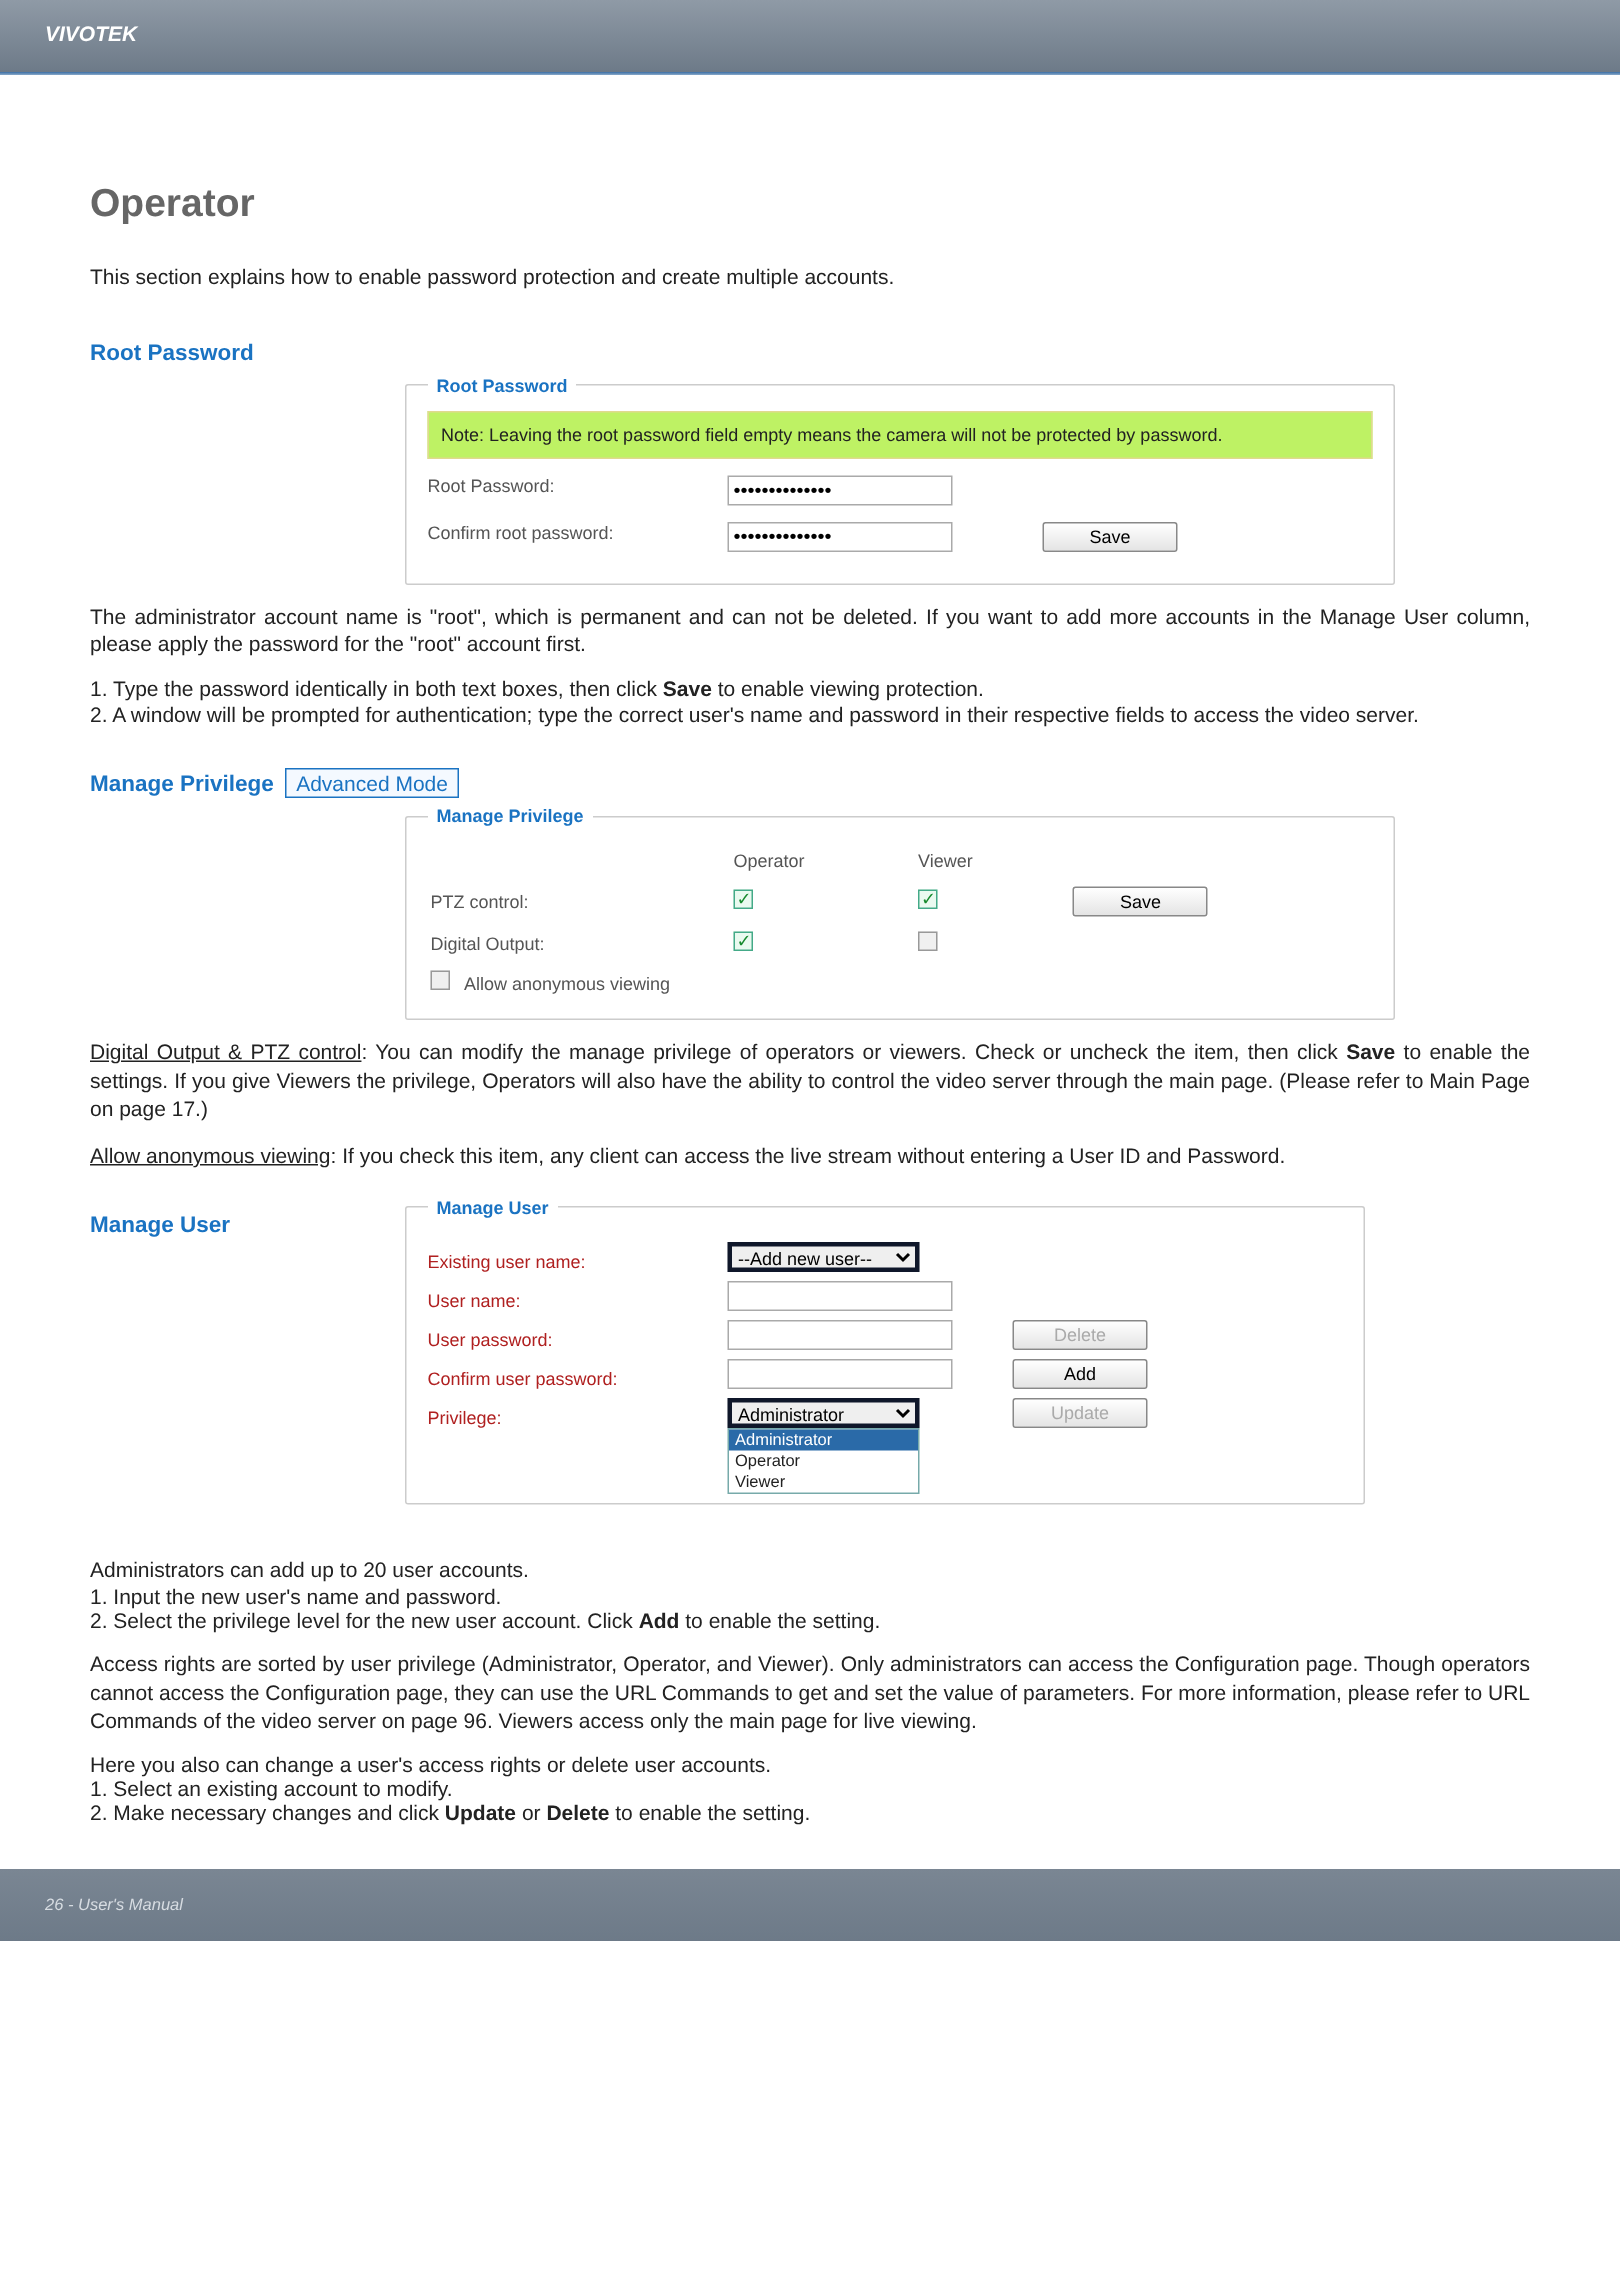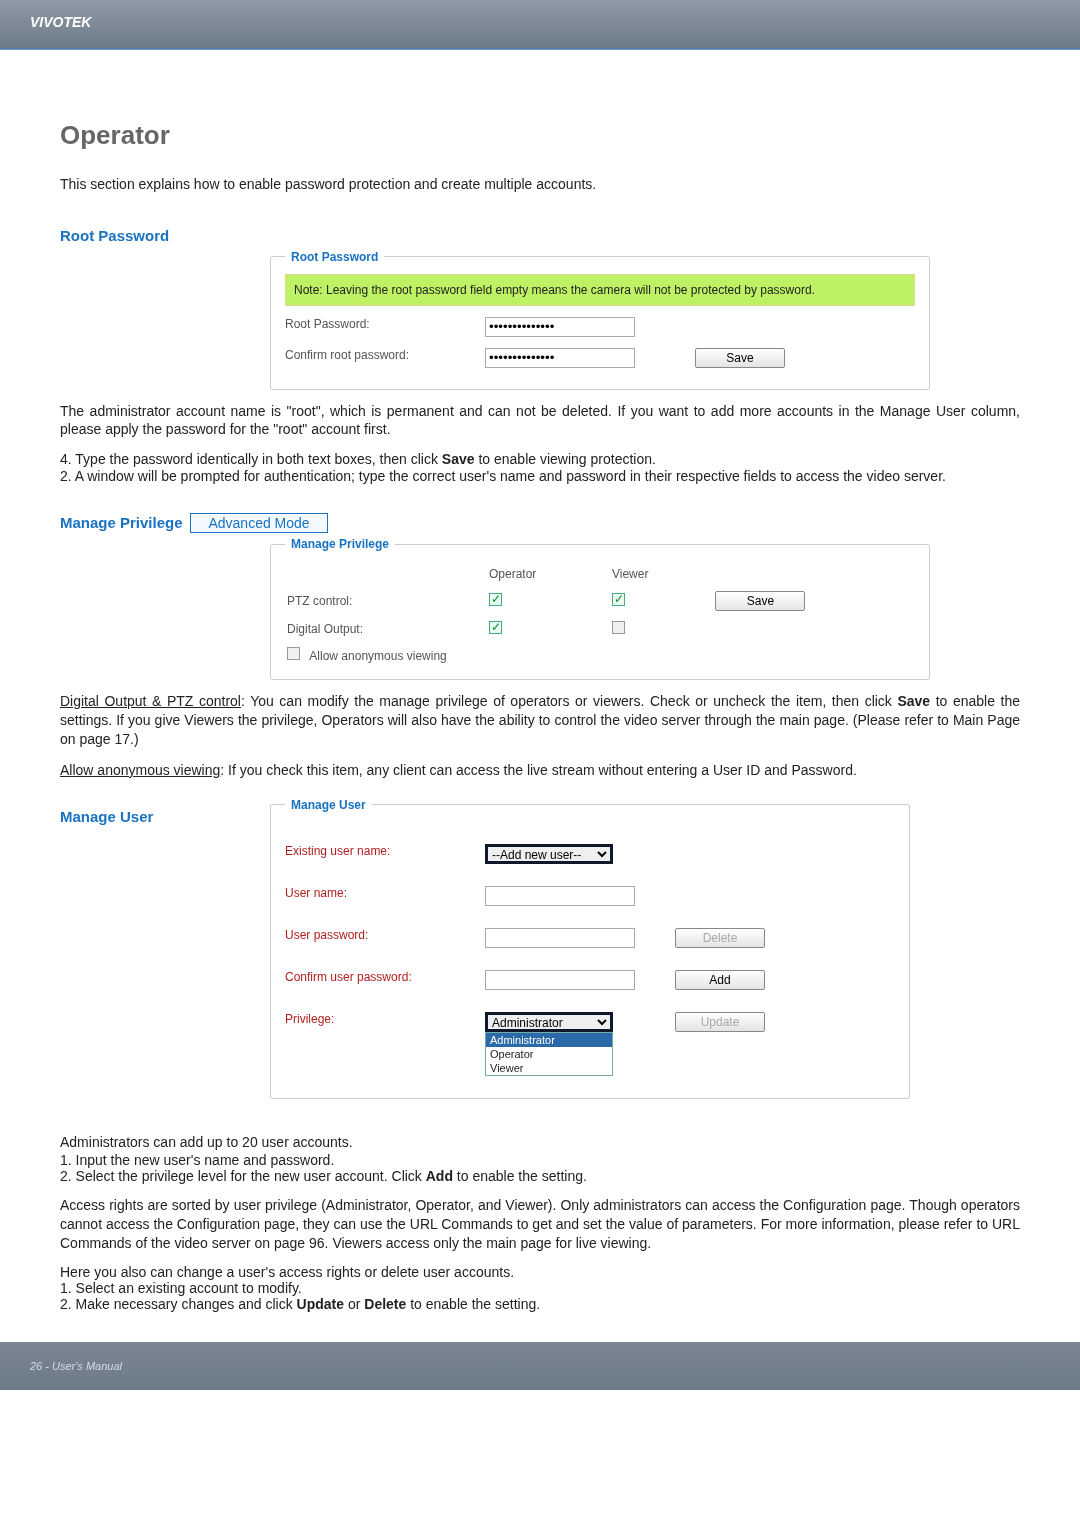--- a/index.html
+++ b/index.html
@@ -12,30 +12,30 @@
   .sec-head { color: #1a73c2; font-weight: bold; font-size: 15px; margin: 10px 0 6px 0; display: inline-block;}
   fieldset { border: 1px solid #ccc; border-radius: 2px; padding: 10px 14px; margin: 0 auto 10px 210px; width: 660px; font-size: 12px;}
   legend { color: #1a73c2; font-weight: bold; padding: 0 6px; font-size: 12px;}
   .note { background: #bef264; border: 1px solid #e0d98f; padding: 8px; margin-bottom: 10px;}
   .row { display: flex; margin: 11px 0; }
   .lbl { width: 200px; color: #555; }
   input[type=password], input[type=text] { border: 1px solid #aaa; height: 20px; width: 150px; padding: 1px 3px;}
   .btn { background: linear-gradient(#fff,#e4e4e4); border: 1px solid #888; border-radius: 2px; height: 20px; width: 90px; font-size: 12px; cursor: pointer;}
   .btn:disabled { color: #aaa; }
   .para { margin: 12px 0; line-height: 1.35; text-align: justify;}
-  .mode-tag { display: inline-block; border: 1px solid #1a73c2; color: #1a73c2; background: #f4f9ff; padding: 1px 17px; font-size: 14px; margin-left: 4px;}
+  .mode-tag { display: inline-block; border: 1px solid #1a73c2; color: #1a73c2; background: #f4f9ff; padding: 1px 6px; font-size: 14px; margin-left: 4px;}
   table.priv { width: 100%; font-size: 12px; color: #555;}
   table.priv th { font-weight: normal; text-align: left; padding: 4px 20px 4px 0;}
   table.priv td { padding: 4px 20px 4px 0;}
   .chk { width: 13px; height: 13px; display: inline-block; border: 1px solid #4a8; background: #eafaf0; position: relative;}
   .chk.on::after { content: "✓"; position: absolute; left: 1px; top: -2px; color: #178a2e; font-size: 12px;}
   .chk.off { border-color: #999; background: #f0f0f0;}
   .under { text-decoration: underline; }
   select { border: 3px solid #0f172a; font-size: 12px; height: 20px;}
-  .user-row { display: flex; align-items: flex-start; margin: 22px 0;}
+  .user-row { display: flex; align-items: flex-end; margin: 6px 0;}
   .user-lbl { width: 200px; color: #b02020;}
   .sel-wrap { position: relative; display: inline-block;}
   .dropdown { position: absolute; top: 20px; left: 0; border: 1px solid #7aa; width: 128px; background: #fff; font-size: 11px;}
   .dropdown .opt { padding: 1px 4px; }
   .dropdown .opt.sel { background: #2a6aa8; color: #fff;}
   .footer-bar { margin-top: 30px; height: 48px; background: linear-gradient(#7a8693,#6d7a88); color: #d7dce2; font-style: italic; font-size: 11px; padding: 18px 30px;}
   .flex-sec { display: flex; align-items: flex-start;}
   .flex-sec .sec-head { width: 200px; flex: none;}
 </style>
 </head>
@@ -63,21 +63,21 @@
     <div class="row">
       <span class="lbl">Confirm root password:</span>
       <input type="password" value="••••••••••••••" style="">
       <span style="width:60px"></span>
       <button class="btn">Save</button>
     </div>
   </fieldset>
 
   <p class="para">The administrator account name is "root", which is permanent and can not be deleted. If you want to add more accounts in the Manage User column, please apply the password for the "root" account first.</p>
   <p>
-    <span>4. Type the password identically in both text boxes, then click </span><b>Save</b><span> to enable viewing protection.</span>
+    <span>1. Type the password identically in both text boxes, then click </span><b>Save</b><span> to enable viewing protection.</span>
   </p>
   <p class="para" style="margin-top:0">2. A window will be prompted for authentication; type the correct user's name and password in their respective fields to access the video server.</p>
 
   
   <div style="margin-top:18px">
     <span class="sec-head">Manage Privilege</span>
     <span class="mode-tag">Advanced Mode</span>
   </div>
   <fieldset>
     <legend>Manage Privilege</legend>

